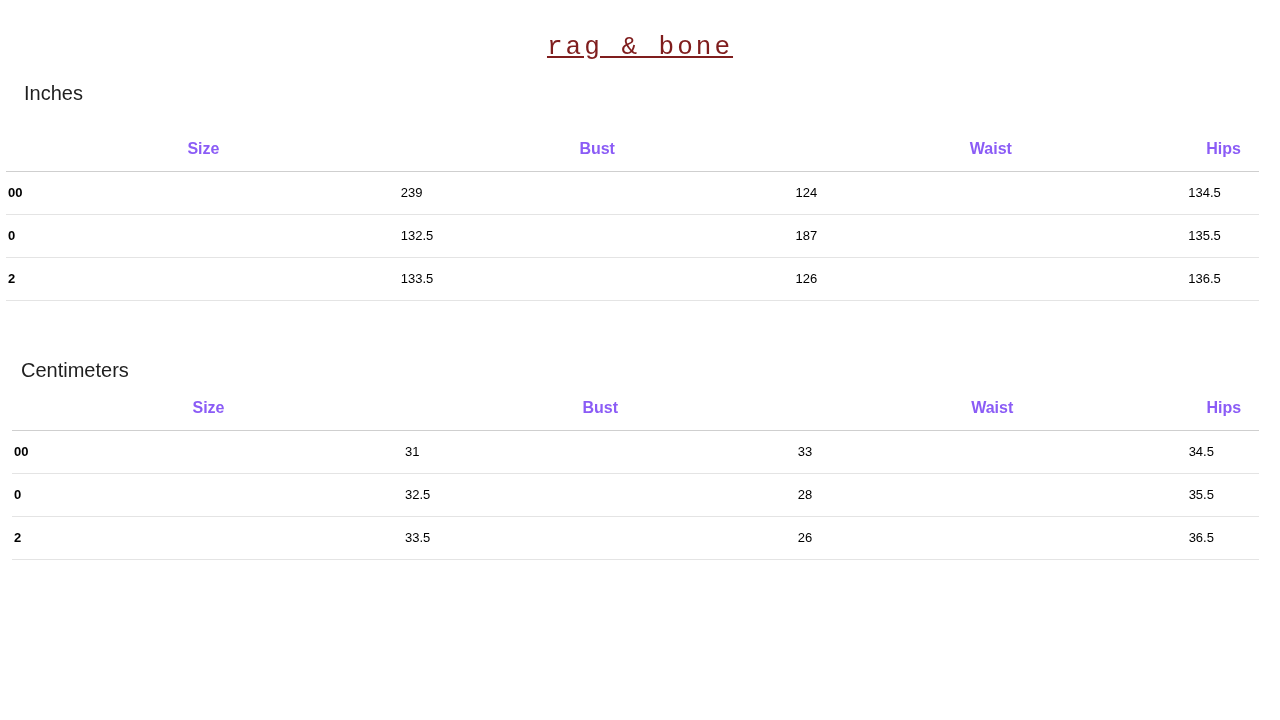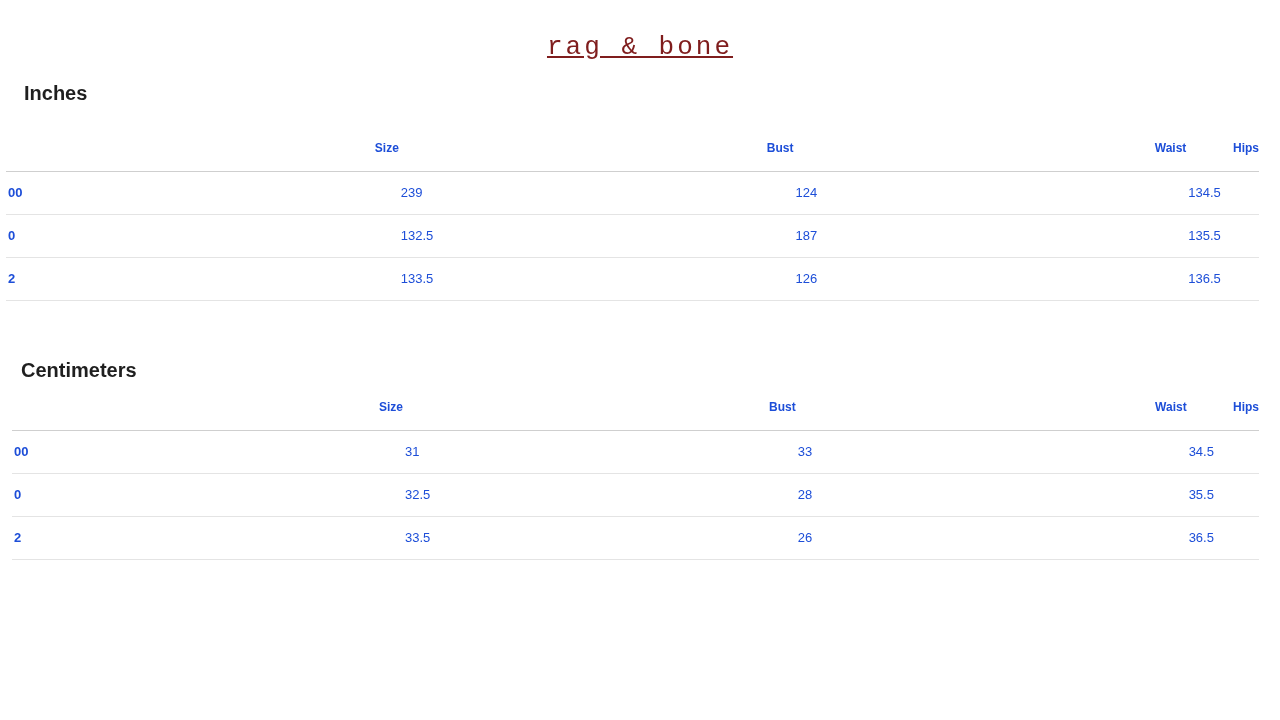--- a/index.html
+++ b/index.html
@@ -31,54 +31,54 @@
     margin-top: 8px;
     font-size: 13px;
     line-height: 14px;
     letter-spacing: 4px;
     color: #2b2b2b;
   }
   
   .table-section .section-title {
     font-size: 20px;
     line-height: 26px;
-    font-weight: 700;
+    font-weight: 400;
     color: #1f1f1f;
     margin: 0;
   }
   .sec-0 { margin-top: 20px; }
   .sec-0 .section-title { margin-left: 24px; }
   .sec-0 .size-table { margin-top: 22px; margin-left: 6px; width: calc(100% - 27px); }
   .sec-1 { margin-top: 56px; }
   .sec-1 .section-title { margin-left: 21px; }
   .sec-1 .size-table { margin-top: 4px; margin-left: 12px; width: calc(100% - 33px); }
   
   table.size-table {
     border-collapse: collapse;
     table-layout: fixed;
   }
   col.c1 { width: 31.35%; }
   col.c2 { width: 31.5%; }
   col.c3 { width: 31.35%; }
   col.c4 { width: 5.8%; }
   .size-table th {
-    text-align: right;
-    font-size: 12px;
+    text-align: center;
+    font-size: 16px;
     line-height: 15px;
     font-weight: 700;
-    color: #1d4ed8;
+    color: #8b5cf6;
     padding: 13px 0 15px 2px;
     border-bottom: 1px solid #cfcfcf;
   }
   .size-table td {
     text-align: left;
     font-size: 13px;
     line-height: 15px;
     font-weight: 400;
-    color: #1d4ed8;
+    color: #000000;
     padding: 13px 0 14px 2px;
     border-bottom: 1px solid #e4e4e4;
   }
   .size-table td.size-cell { font-weight: 700; }
 </style>
 </head>
 <body>
 
 <header class="brand-header">
   <div class="logo-main">rag &amp; bone</div>

